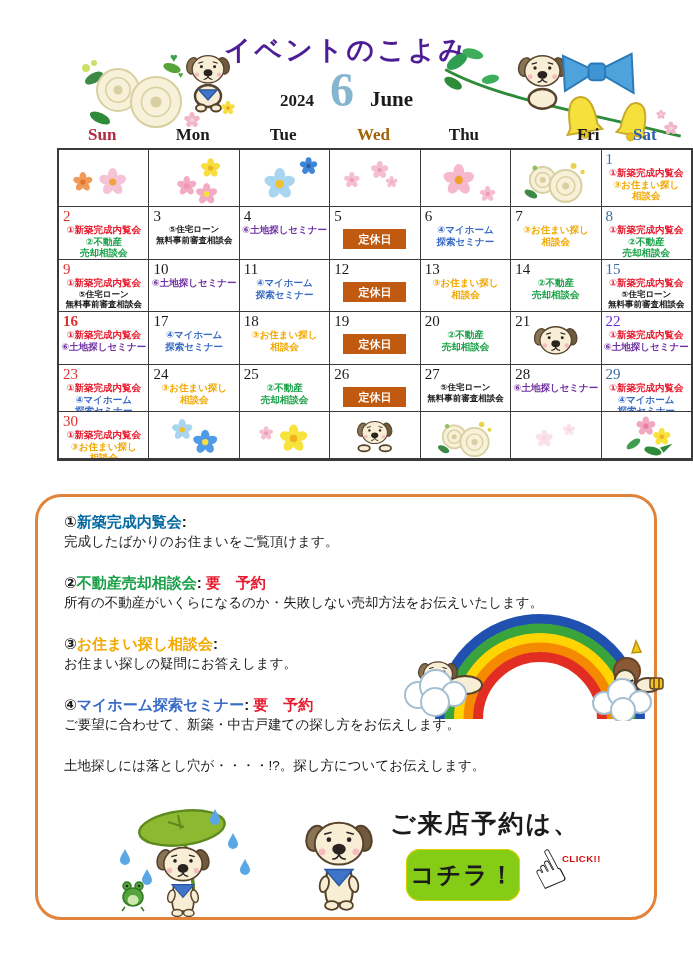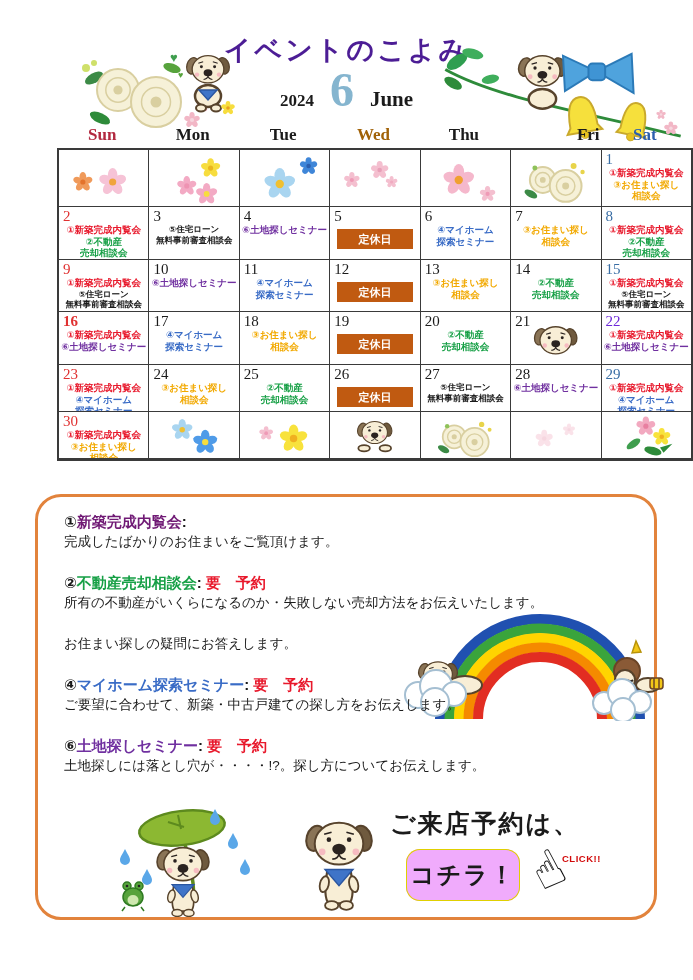--- a/index.html
+++ b/index.html
@@ -22,21 +22,21 @@
             text-align:center;font-family:"Liberation Serif","DejaVu Serif",serif;font-weight:bold;font-size:17px}
 
   
   #grid{left:57px;top:148px;width:633px;height:309px;display:grid;grid-template-columns:repeat(7,1fr);
         grid-template-rows:57px 53px 52px 53px 47px 47px;border:2px solid #3a3a3a;box-sizing:content-box;background:#fff}
   .cell{position:relative;border-right:1px solid #3a3a3a;border-bottom:1px solid #3a3a3a;overflow:hidden;background:#fff}
   .daynum{display:block;position:relative;z-index:1;font-family:"Liberation Serif","DejaVu Serif",serif;
           font-size:15px;line-height:15px;margin:2px 0 0 4px}
   .ev{position:relative;z-index:1;font-weight:bold;font-size:9.5px;line-height:11.5px;text-align:center}
   .ev.small{font-size:8.5px;line-height:10.5px}
-  .closed{position:relative;z-index:1;width:76px;height:20px;margin:5px auto 12px;color:#fff;
+  .closed{position:relative;z-index:1;width:63px;height:20px;margin:5px auto 12px;color:#fff;
           font-weight:bold;font-size:11px;line-height:20px;text-align:center}
   svg.decor{position:absolute;left:0;top:0;width:100%;height:100%;z-index:0}
 
   
   #legend{left:35px;top:494px;width:622px;height:426px;border:3px solid #e2833c;border-radius:26px;
           box-sizing:border-box;padding:15px 24px 0 26px}
   #legend-items{position:relative;z-index:1}
   .legend-item{margin-bottom:21px}
   .lg-title{font-size:15px;font-weight:bold;line-height:20px}
   .lg-desc{font-size:13.5px;line-height:20px}
@@ -715,36 +715,36 @@
             <circle cx="214" cy="124" r="11"></circle>
             <circle cx="232" cy="114" r="14"></circle>
             <circle cx="250" cy="123" r="11"></circle>
             <circle cx="233" cy="131" r="12"></circle>
           </g>
         </svg>
       </span>
 
     <div id="legend-items">
         <div class="legend-item">
-          <div class="lg-title"><span>①</span><span style="color: #701a75;">新築完成内覧会</span><span>:</span></div>
+          <div class="lg-title"><span>①</span><span style="color: #0369a1;">新築完成内覧会</span><span>:</span></div>
           <div class="lg-desc">完成したばかりのお住まいをご覧頂けます。</div>
         </div>
         <div class="legend-item">
           <div class="lg-title"><span>②</span><span style="color: rgb(23, 160, 70);">不動産売却相談会</span><span>:</span><span class="lg-reserve" style="color: rgb(232, 25, 44);">要　予約</span></div>
           <div class="lg-desc">所有の不動産がいくらになるのか・失敗しない売却方法をお伝えいたします。</div>
         </div>
         <div class="legend-item">
+          <div class="lg-title"><span>③</span><span style="color: rgb(242, 169, 0);">お住まい探し相談会</span><span>:</span></div>
           <div class="lg-desc">お住まい探しの疑問にお答えします。</div>
         </div>
         <div class="legend-item">
           <div class="lg-title"><span>④</span><span style="color: rgb(58, 108, 198);">マイホーム探索セミナー</span><span>:</span><span class="lg-reserve" style="color: rgb(232, 25, 44);">要　予約</span></div>
           <div class="lg-desc">ご要望に合わせて、新築・中古戸建ての探し方をお伝えします。</div>
         </div>
         <div class="legend-item">
-          <div class="lg-title"><span>⑥</span><span style="color: rgb(112, 48, 160);">土地探しセミナー</span><span>:</span><span class="lg-reserve" style="color: rgb(232, 25, 44);">要　予約</span></div>
           <div class="lg-desc">土地探しには落とし穴が・・・・!?。探し方についてお伝えします。</div>
         </div>
       </div>
 
     <span class="abs deco" style="left:72px;top:310px;width:152px;height:110px">
         <svg viewBox="0 0 152 110">
           <path d="M74,34 q9,28 10,56" stroke="#5d8a1e" stroke-width="3.5" fill="none"></path>
           <ellipse cx="72" cy="21" rx="43" ry="17" fill="#8cb832" stroke="#5d8a1e" stroke-width="2.5" transform="rotate(-7 72 21)"></ellipse>
           <path d="M58,15 l16,5 M68,8 l3,14" stroke="#5d8a1e" stroke-width="2" fill="none"></path>
           <path transform="translate(10,42)" d="M5,0 C7.5,5 10,8 10,11 a5,5 0 1,1 -10,0 C0,8 2.5,5 5,0 Z" fill="#5aa7e8"></path>
@@ -802,18 +802,18 @@
               <path d="M50,63 q-1,7 -10,8 M50,63 q1,7 10,8" stroke="#2a2320" stroke-width="2.5" fill="none"></path>
               <circle cx="25" cy="60" r="5" fill="#f5aebc" opacity=".8"></circle>
               <circle cx="75" cy="60" r="5" fill="#f5aebc" opacity=".8"></circle>
             </g>
             <path d="M31,82 h38 l-19,22 z" fill="#3f74c8" stroke="#2b56a0" stroke-width="2"></path>
           </g>
         </svg>
       </span>
 
     <div class="abs" id="reserve-text">ご来店予約は、</div>
-    <div class="abs" id="kochira" style="background: #f0abfc;">コチラ！</div>
+    <div class="abs" id="kochira" style="background: #84cc16;">コチラ！</div>
     <div class="abs" id="hand">☝</div>
     <div class="abs" id="click" style="color: rgb(210, 10, 10);">CLICK!!</div>
   </div>
 
 </div>
 
 </body></html>

